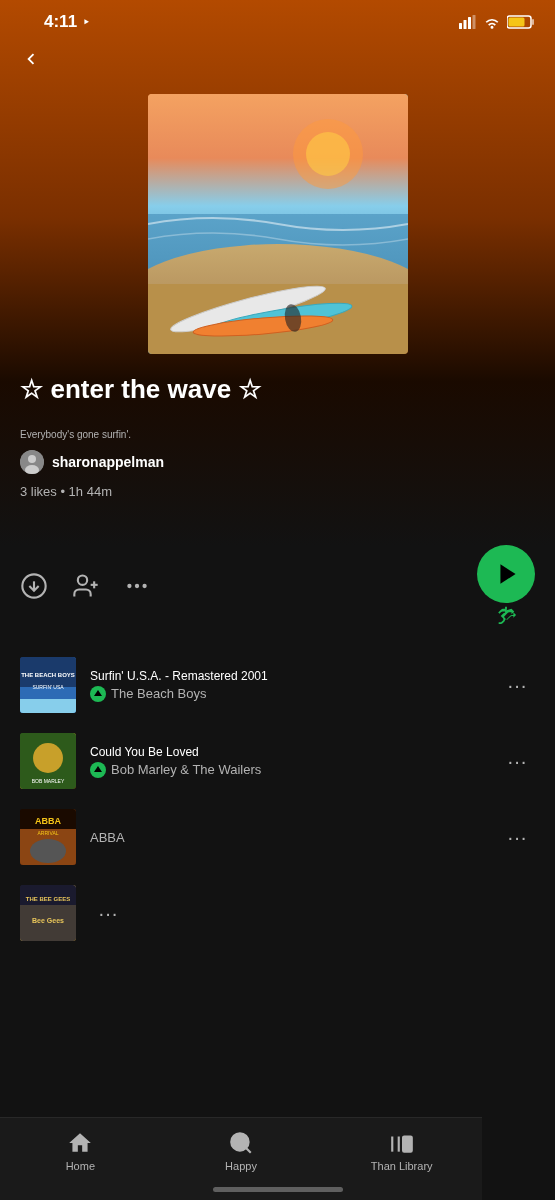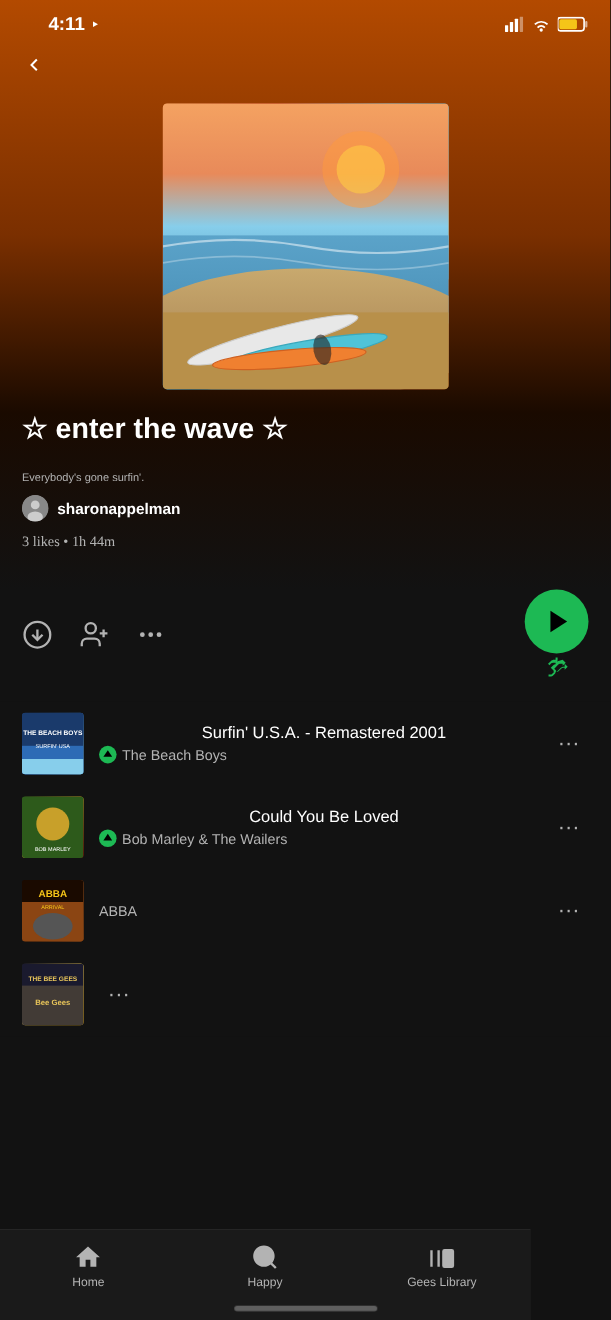--- a/index.html
+++ b/index.html
@@ -109,22 +109,21 @@
       color: #fff;
     }
     .owner-name {
       font-size: 14px;
       font-weight: 600;
       color: #fff;
     }
     .playlist-meta {
       font-size: 13px;
       color: #b3b3b3;
-      margin-bottom: 16px;
-      font-family: Liberation Serif, serif;
+      margin-bottom: 26px;
     }
 
     
     .action-row {
       display: flex;
       align-items: center;
       justify-content: space-between;
       padding: 0 20px;
       margin-bottom: 20px;
     }
@@ -209,28 +208,27 @@
       border-radius: 3px;
       flex-shrink: 0;
       margin-right: 14px;
       overflow: hidden;
     }
     .song-info {
       flex: 1;
       min-width: 0;
     }
     .song-title {
-      font-size: 15px;
+      font-size: 12px;
       font-weight: 500;
       color: #fff;
       white-space: nowrap;
       overflow: hidden;
       text-overflow: ellipsis;
       margin-bottom: 3px;
-      text-align: center;
     }
     .song-artist-row {
       display: flex;
       align-items: center;
       gap: 5px;
     }
     .download-indicator {
       width: 16px;
       height: 16px;
       background: #1db954;
@@ -564,17 +562,17 @@
       <line x1="21" y1="21" x2="16.65" y2="16.65"></line>
     </svg>
     <span class="nav-label">Happy</span>
   </div>
   <div class="nav-item">
     <svg viewBox="0 0 24 24" fill="none" stroke="#b3b3b3" stroke-width="2">
       <line x1="3" y1="6" x2="3" y2="20"></line>
       <line x1="9" y1="6" x2="9" y2="20"></line>
       <rect x="13" y="6" width="8" height="14" rx="1"></rect>
     </svg>
-    <span class="nav-label">Gees Library</span>
+    <span class="nav-label">Than Library</span>
   </div>
 </div>
 
 <div class="home-indicator"></div>
 
 </body></html>

